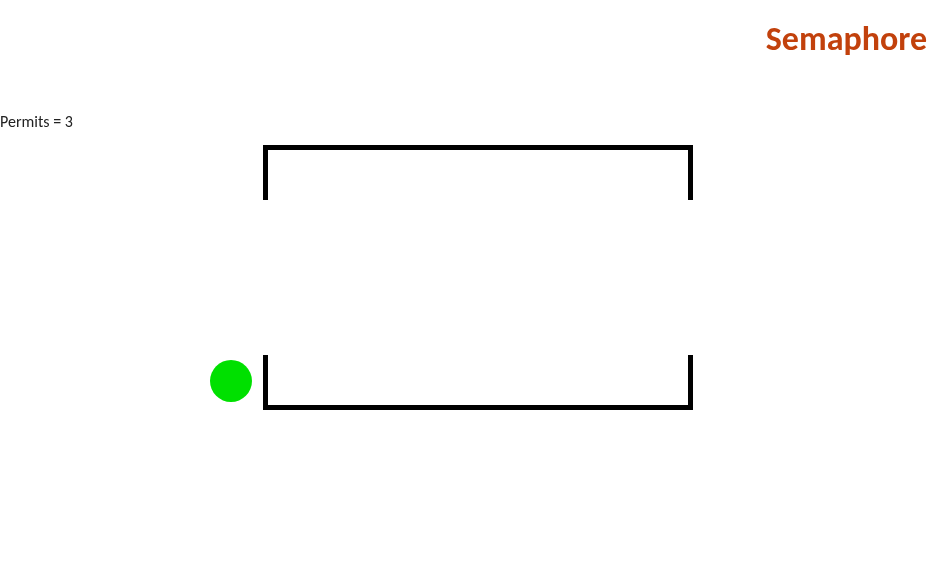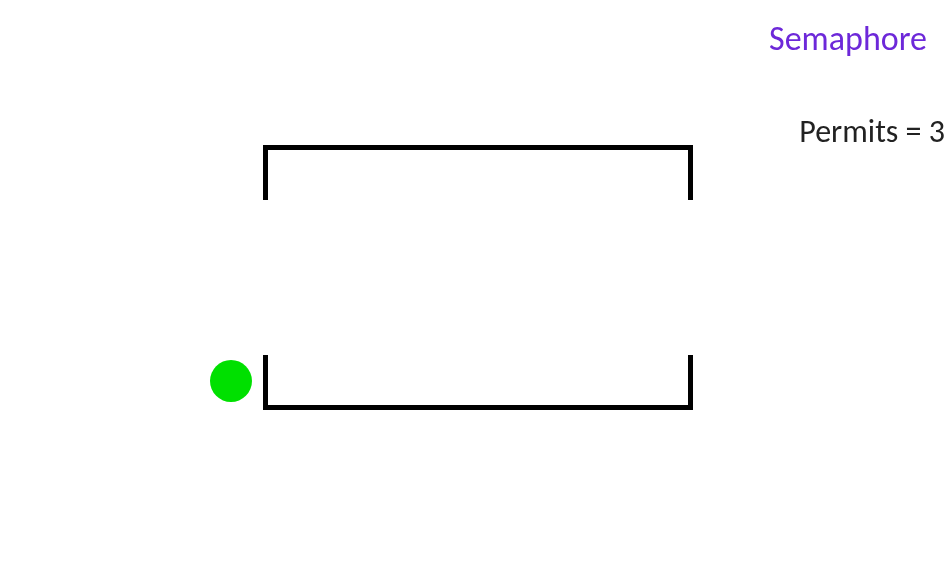--- a/index.html
+++ b/index.html
@@ -9,30 +9,30 @@
       background: #ffffff;
       font-family: "Calibri", "Segoe UI", Arial, sans-serif;
       position: relative;
       overflow: hidden;
     }
     .title {
       position: absolute;
       top: 18px;
       right: 18px;
       font-size: 34px;
-      color: #6d28d9;
-      font-weight: 400;
+      color: #c2410c;
+      font-weight: 700;
     }
     .permits-label {
       position: absolute;
       top: 112px;
       left: 0;
       width: 945px;
-      text-align: right;
-      font-size: 32px;
+      text-align: left;
+      font-size: 16px;
       color: #222;
     }
     .bracket-top {
       position: absolute;
       top: 145px;
       left: 263px;
       width: 430px;
       height: 55px;
       border-top: 5px solid #000;
       border-left: 5px solid #000;

